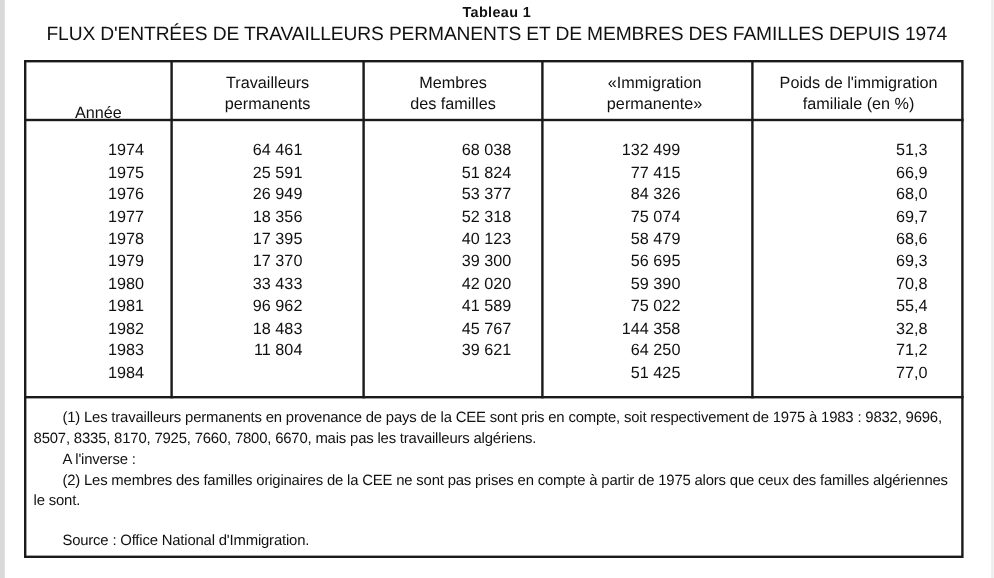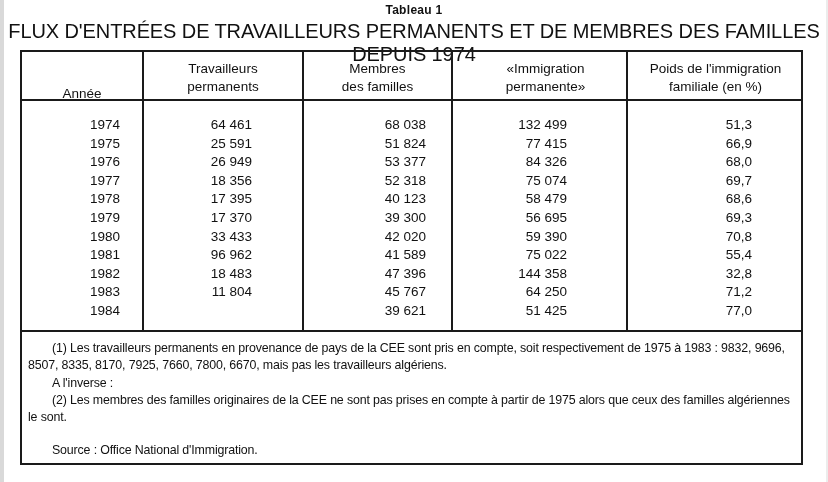--- a/index.html
+++ b/index.html
@@ -34,21 +34,21 @@
       text-align: center;
       font-weight: bold;
       font-size: 12px;
       letter-spacing: 0.3px;
     }
     .table-title {
       position: absolute;
       left: 0; width: 828px;
       top: 20px;
       text-align: center;
-      font-size: 20px;
+      font-size: 16px;
       letter-spacing: -0.1px;
     }
     .frame {
       position: absolute;
       left: 20px; top: 50px;
       width: 783px; height: 415px;
       border: 2px solid #1a1a1a;
       box-sizing: border-box;
     }
     .header-row {
@@ -166,38 +166,37 @@
   </div>
 <div class="col-cells" id="col2" style="left:304px;width:122px;text-align:right;">
     <div>68 038</div>
     <div>51 824</div>
     <div>53 377</div>
     <div>52 318</div>
     <div>40 123</div>
     <div>39 300</div>
     <div>42 020</div>
     <div>41 589</div>
-    <div>47 396</div>
     <div>45 767</div>
     <div>39 621</div>
   </div>
 <div class="col-cells" id="col3" style="left:453px;width:114px;text-align:right;">
     <div>132 499</div>
     <div>77 415</div>
     <div>84 326</div>
     <div>75 074</div>
     <div>58 479</div>
     <div>56 695</div>
     <div>59 390</div>
     <div>75 022</div>
     <div>144 358</div>
     <div>64 250</div>
     <div>51 425</div>
   </div>
-<div class="col-cells" id="col4" style="left:644px;width:108px;text-align:right;">
+<div class="col-cells" id="col4" style="left:665px;width:108px;text-align:right;">
     <div>51,3</div>
     <div>66,9</div>
     <div>68,0</div>
     <div>69,7</div>
     <div>68,6</div>
     <div>69,3</div>
     <div>70,8</div>
     <div>55,4</div>
     <div>32,8</div>
     <div>71,2</div>

